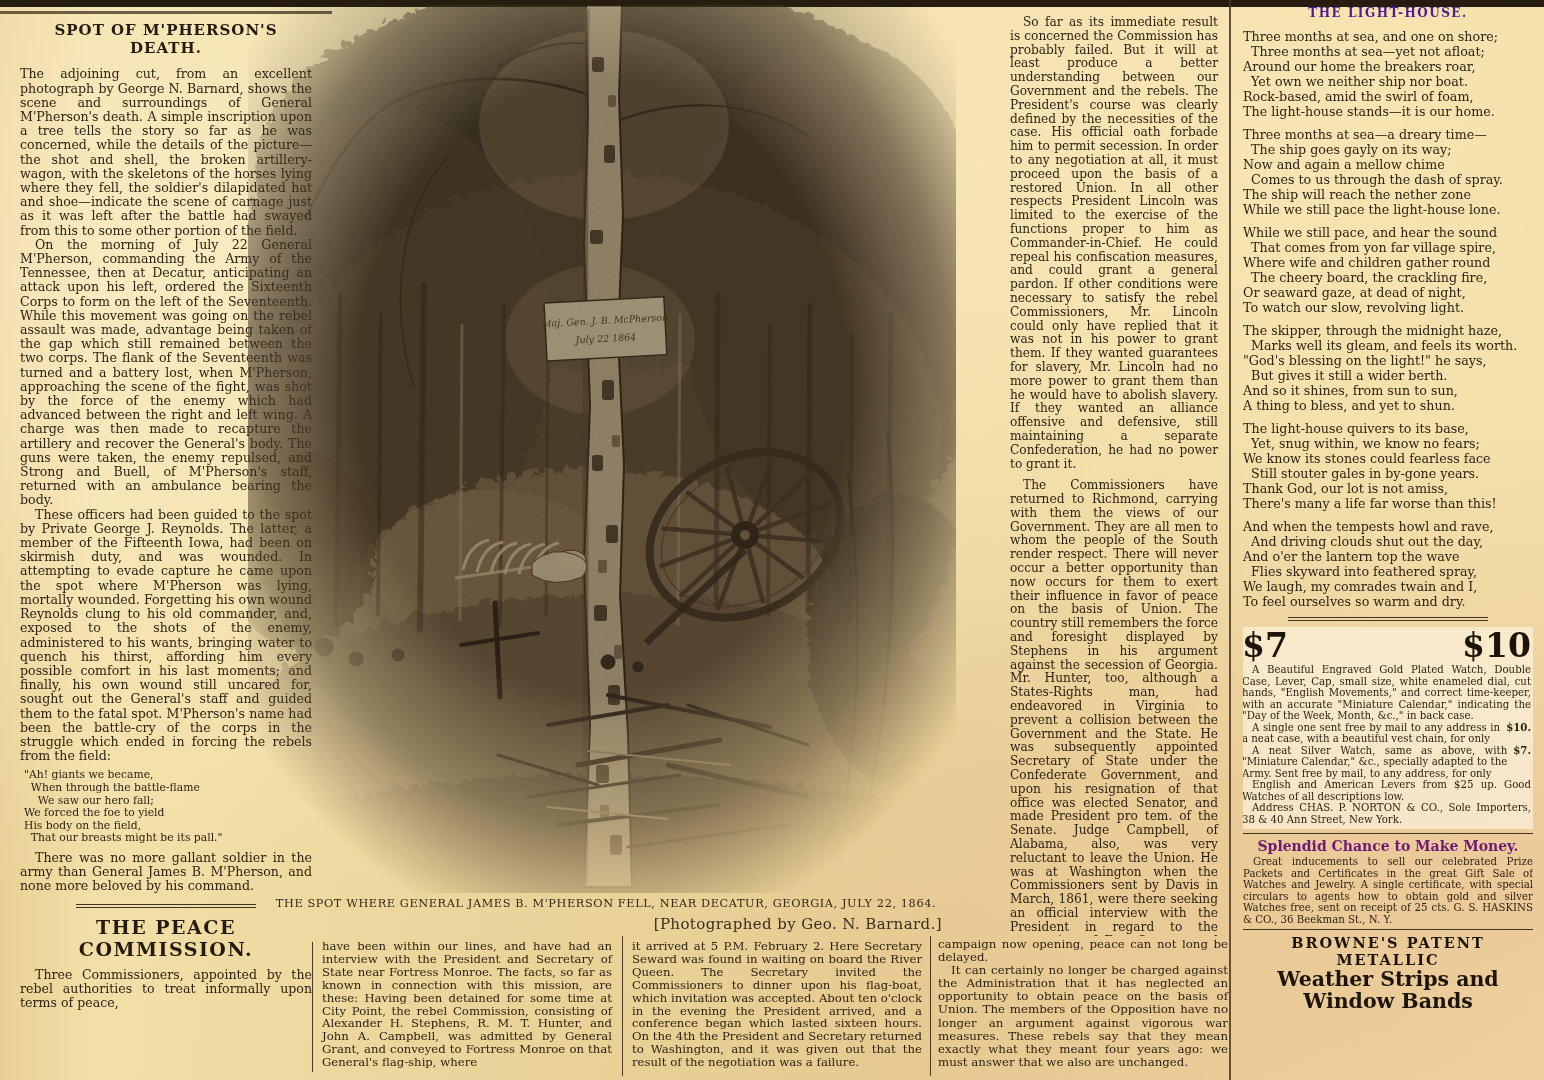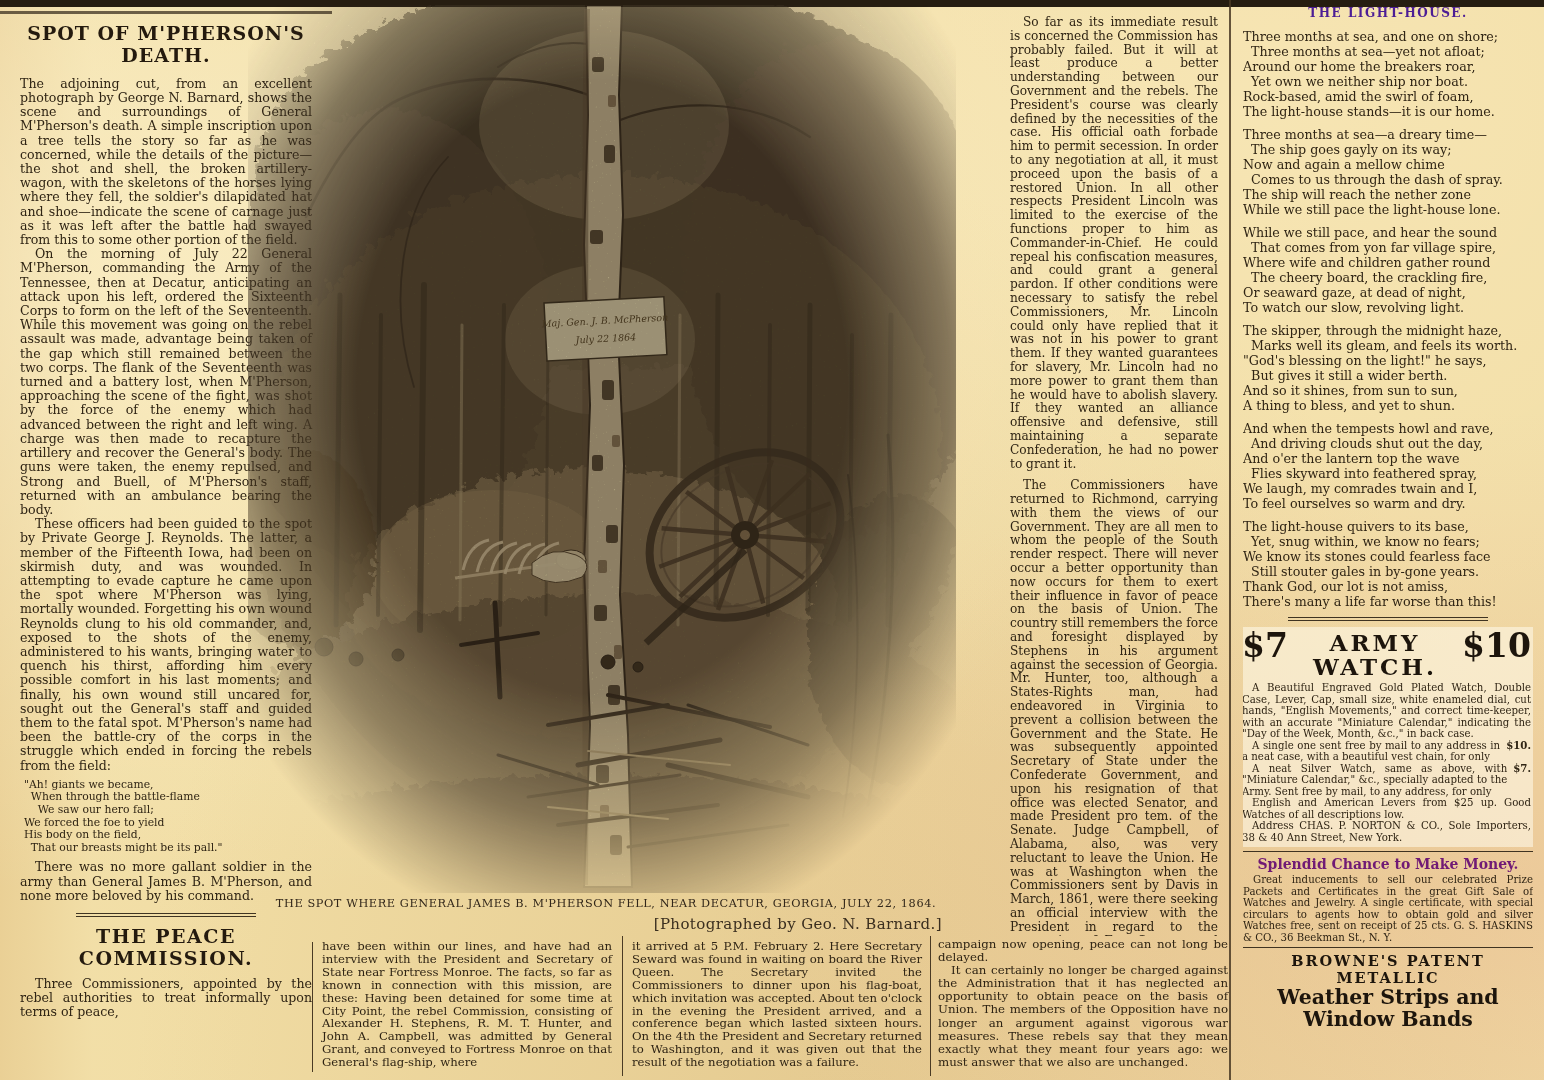--- a/index.html
+++ b/index.html
@@ -21,21 +21,21 @@
   .topbar2{position:absolute;left:0;top:11px;width:332px;height:3px;background:#3c3020;opacity:.75;}
   .vrule{position:absolute;width:1px;background:var(--rule,#4a3a24);}
   .vr-a{left:312px;top:942px;height:130px;}
   .vr-b{left:622px;top:936px;height:140px;}
   .vr-c{left:930px;top:936px;height:140px;}
   .vr-d{left:1229px;top:0;height:1080px;width:2px;opacity:.85;}
 
   
   .col-left{position:absolute;left:20px;top:22px;width:292px;}
   .art-title{
-    font-size:19px;font-weight:bold;text-align:center;line-height:1.18;
+    font-size:15px;font-weight:bold;text-align:center;line-height:1.18;
     letter-spacing:1px;margin:0 0 10px 0;white-space:pre-line;color:#241a0e;
   }
   .body-par{font-size:12.6px;line-height:14.2px;text-align:justify;margin:0;text-indent:15px;}
   .noindent{text-indent:0;}
   .quote{
     font-size:10.8px;line-height:12.6px;margin:6px 0 6px 4px;white-space:pre-line;text-align:left;
   }
   .squiggle{
     width:180px;height:4px;margin:10px auto 8px auto;
     border-top:1.6px solid #2c2214;border-bottom:1.2px solid #2c2214;opacity:.9;
@@ -307,39 +307,37 @@
 Where wife and children gather round
 &nbsp;&nbsp;The cheery board, the crackling fire,
 Or seaward gaze, at dead of night,
 To watch our slow, revolving light.</p>
   <p class="stanza">The skipper, through the midnight haze,
 &nbsp;&nbsp;Marks well its gleam, and feels its worth.
 "God's blessing on the light!" he says,
 &nbsp;&nbsp;But gives it still a wider berth.
 And so it shines, from sun to sun,
 A thing to bless, and yet to shun.</p>
+  <p class="stanza">The light-house quivers to its base,
+&nbsp;&nbsp;Yet, snug within, we know no fears;
+We know its stones could fearless face
+&nbsp;&nbsp;Still stouter gales in by-gone years.
+Thank God, our lot is not amiss,
+There's many a life far worse than this!</p>
   <p class="stanza">And when the tempests howl and rave,
 &nbsp;&nbsp;And driving clouds shut out the day,
 And o'er the lantern top the wave
 &nbsp;&nbsp;Flies skyward into feathered spray,
 We laugh, my comrades twain and I,
 To feel ourselves so warm and dry.</p>
-  <p class="stanza">The light-house quivers to its base,
-&nbsp;&nbsp;Yet, snug within, we know no fears;
-We know its stones could fearless face
-&nbsp;&nbsp;Still stouter gales in by-gone years.
-Thank God, our lot is not amiss,
-There's many a life far worse than this!</p>
   <div class="rule-double"></div>
 
   <div class="ad-box">
     <div class="ad-head">
       <span class="big-price">$7</span>
-      <span class="ad-title">ARMY
-WATCH.</span>
       <span class="big-price">$10</span>
     </div>
     <p class="ad-par noindent">A Beautiful Engraved Gold Plated Watch, Double Case, Lever, Cap, small size, white enameled dial, cut hands, "English Movements," and correct time-keeper, with an accurate "Miniature Calendar," indicating the "Day of the Week, Month, &amp;c.," in back case.</p>
     <p class="ad-par price-line">
       <span class="t">A single one sent free by mail to any address in a neat case, with a beautiful vest chain, for only</span>
       <span class="p">$10.</span>
     </p>
     <p class="ad-par price-line">
       <span class="t">A neat Silver Watch, same as above, with "Miniature Calendar," &amp;c., specially adapted to the Army. Sent free by mail, to any address, for only</span>
       <span class="p">$7.</span>

